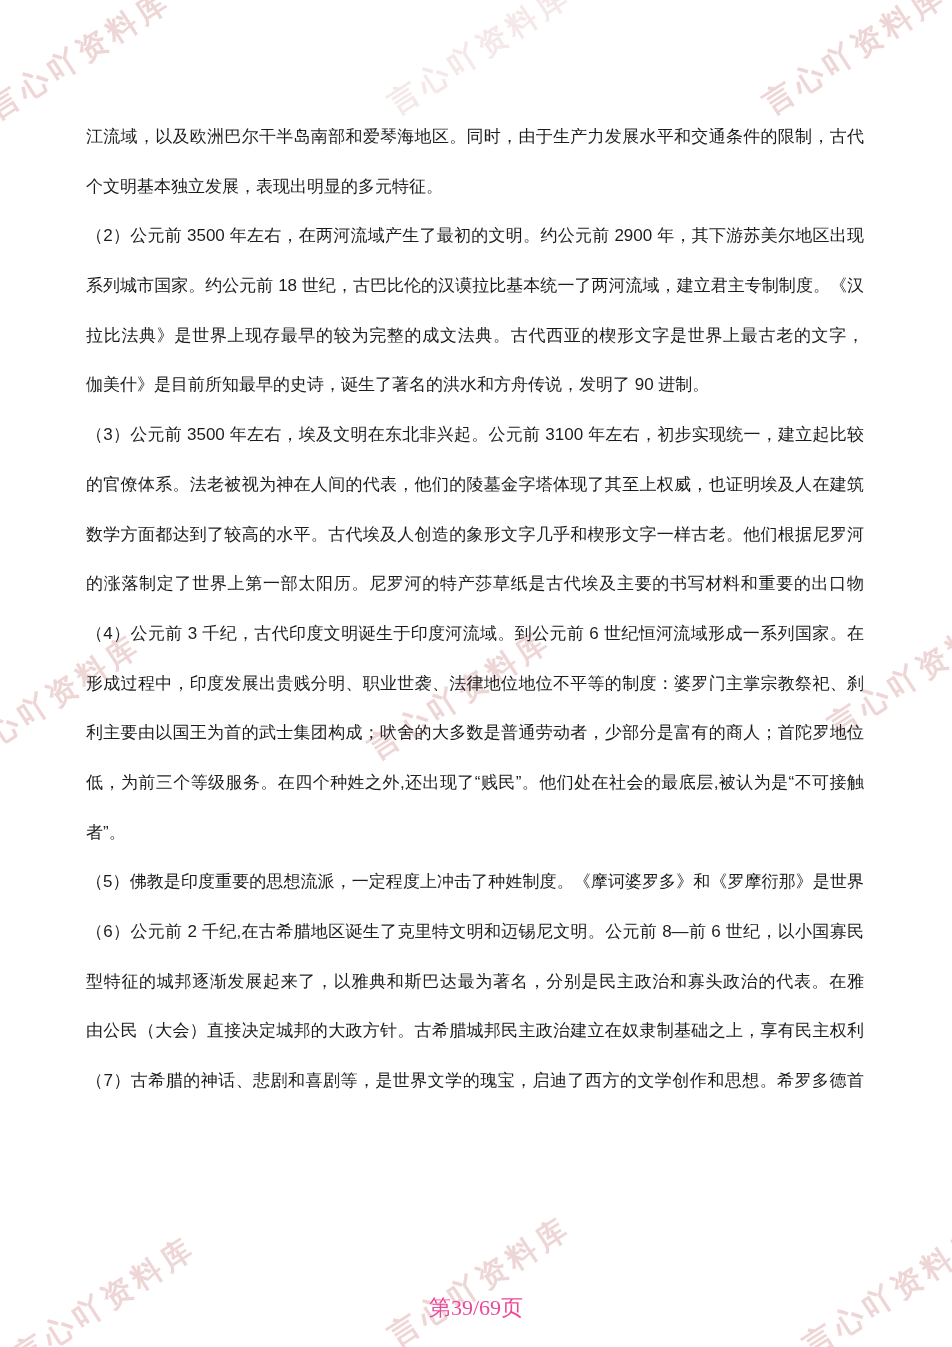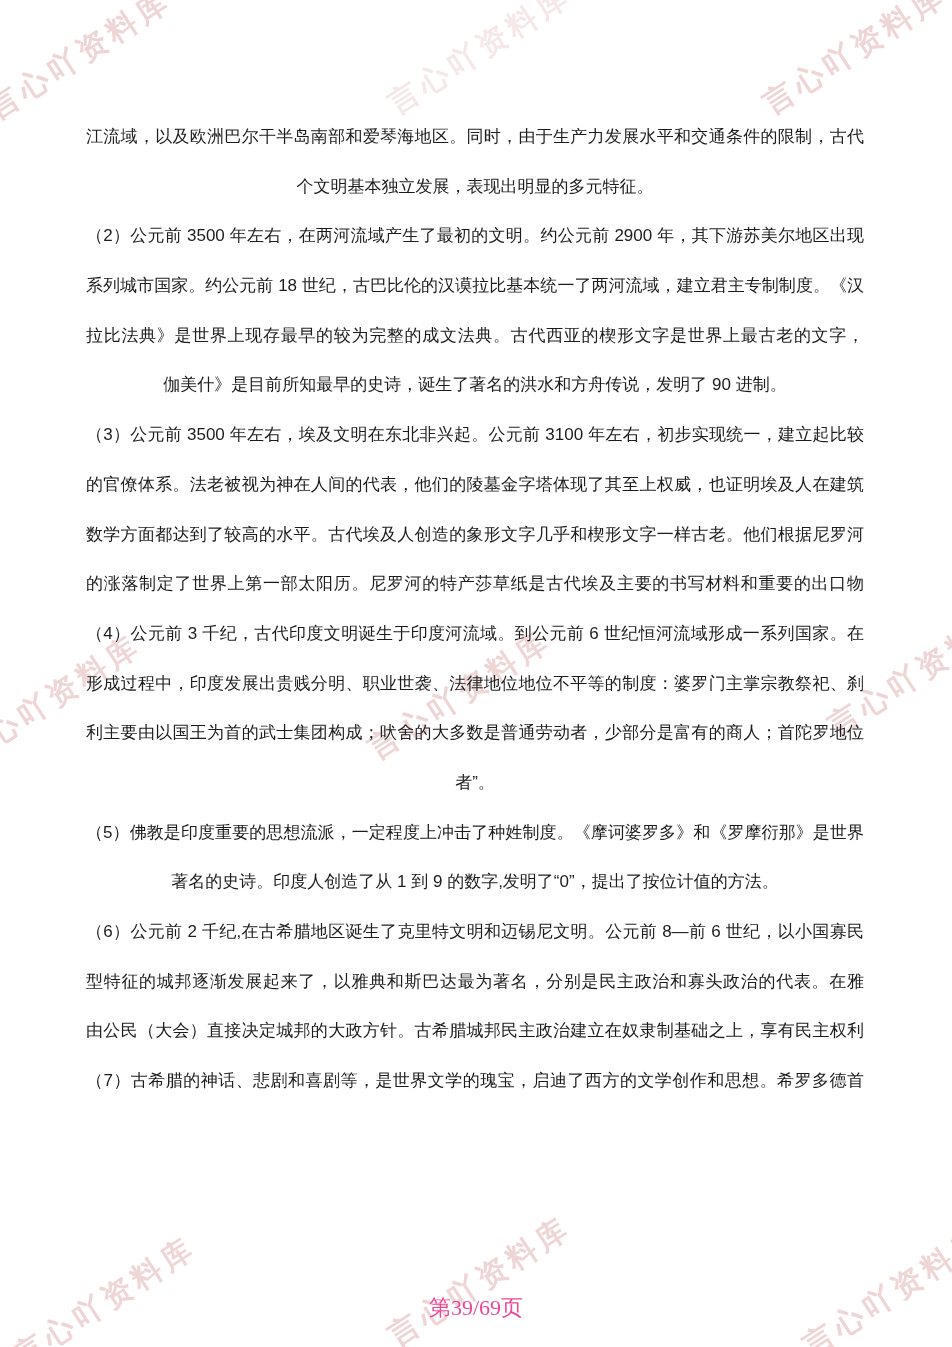--- a/index.html
+++ b/index.html
@@ -51,21 +51,21 @@
     font-weight: 500;
     color: #1c1c1c;
     overflow: hidden;
   }
   .line.full {
     text-align: justify;
     text-align-last: justify;
     white-space: normal;
   }
   .line.part {
-    text-align: center;
+    text-align: left;
     white-space: pre;
   }
   
   .footer {
     position: absolute;
     left: 0;
     top: 1293px;
     width: 100%;
     text-align: center;
     z-index: 1;
@@ -98,23 +98,23 @@
     <div class="line full">系列城市国家。约公元前 18 世纪，古巴比伦的汉谟拉比基本统一了两河流域，建立君主专制制度。《汉谟</div>
     <div class="line full">拉比法典》是世界上现存最早的较为完整的成文法典。古代西亚的楔形文字是世界上最古老的文字，《吉尔</div>
     <div class="line part">伽美什》是目前所知最早的史诗，诞生了著名的洪水和方舟传说，发明了 90 进制。</div>
     <div class="line full">（3）公元前 3500 年左右，埃及文明在东北非兴起。公元前 3100 年左右，初步实现统一，建立起比较完善</div>
     <div class="line full">的官僚体系。法老被视为神在人间的代表，他们的陵墓金字塔体现了其至上权威，也证明埃及人在建筑和</div>
     <div class="line full">数学方面都达到了较高的水平。古代埃及人创造的象形文字几乎和楔形文字一样古老。他们根据尼罗河水</div>
     <div class="line full">的涨落制定了世界上第一部太阳历。尼罗河的特产莎草纸是古代埃及主要的书写材料和重要的出口物资。</div>
     <div class="line full">（4）公元前 3 千纪，古代印度文明诞生于印度河流域。到公元前 6 世纪恒河流域形成一系列国家。在国家</div>
     <div class="line full">形成过程中，印度发展出贵贱分明、职业世袭、法律地位地位不平等的制度：婆罗门主掌宗教祭祀、刹帝</div>
     <div class="line full">利主要由以国王为首的武士集团构成；吠舍的大多数是普通劳动者，少部分是富有的商人；首陀罗地位最</div>
+    <div class="line full">低，为前三个等级服务。在四个种姓之外,还出现了“贱民”。他们处在社会的最底层,被认为是“不可接触</div>
     <div class="line part">者”。</div>
     <div class="line full">（5）佛教是印度重要的思想流派，一定程度上冲击了种姓制度。《摩诃婆罗多》和《罗摩衍那》是世界上</div>
-    <div class="line part">著名的史诗。印度人创造了从 1 到 9 的数字,发明了“0”，提出了按位计值的方法。</div>
     <div class="line full">（6）公元前 2 千纪,在古希腊地区诞生了克里特文明和迈锡尼文明。公元前 8—前 6 世纪，以小国寡民为典</div>
     <div class="line full">型特征的城邦逐渐发展起来了，以雅典和斯巴达最为著名，分别是民主政治和寡头政治的代表。在雅典，</div>
     <div class="line full">由公民（大会）直接决定城邦的大政方针。古希腊城邦民主政治建立在奴隶制基础之上，享有民主权利的</div>
     <div class="line full">（7）古希腊的神话、悲剧和喜剧等，是世界文学的瑰宝，启迪了西方的文学创作和思想。希罗多德首创“历</div>
   </main>
 
   <footer class="footer">
     <span>第39/69页</span>
   </footer>
 

